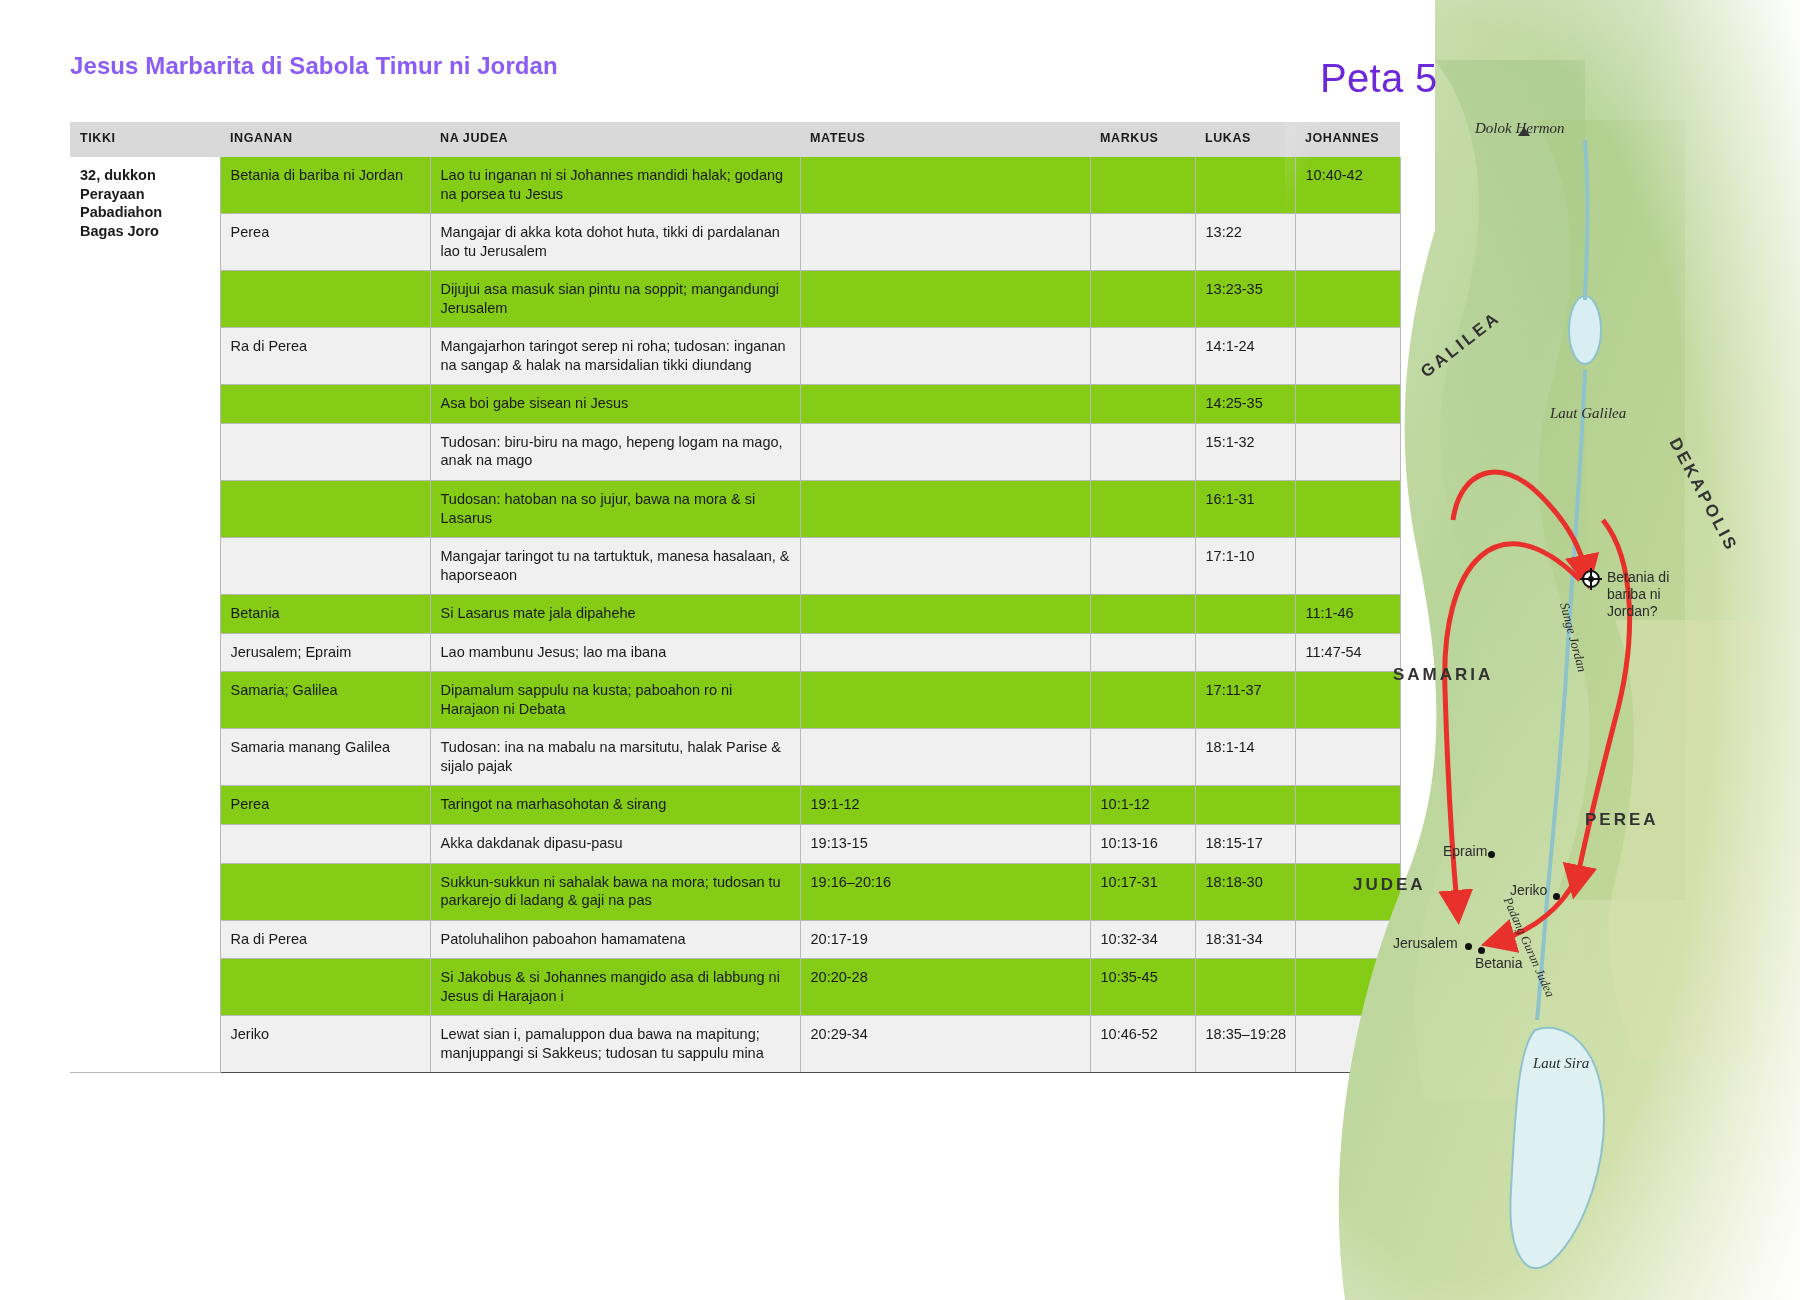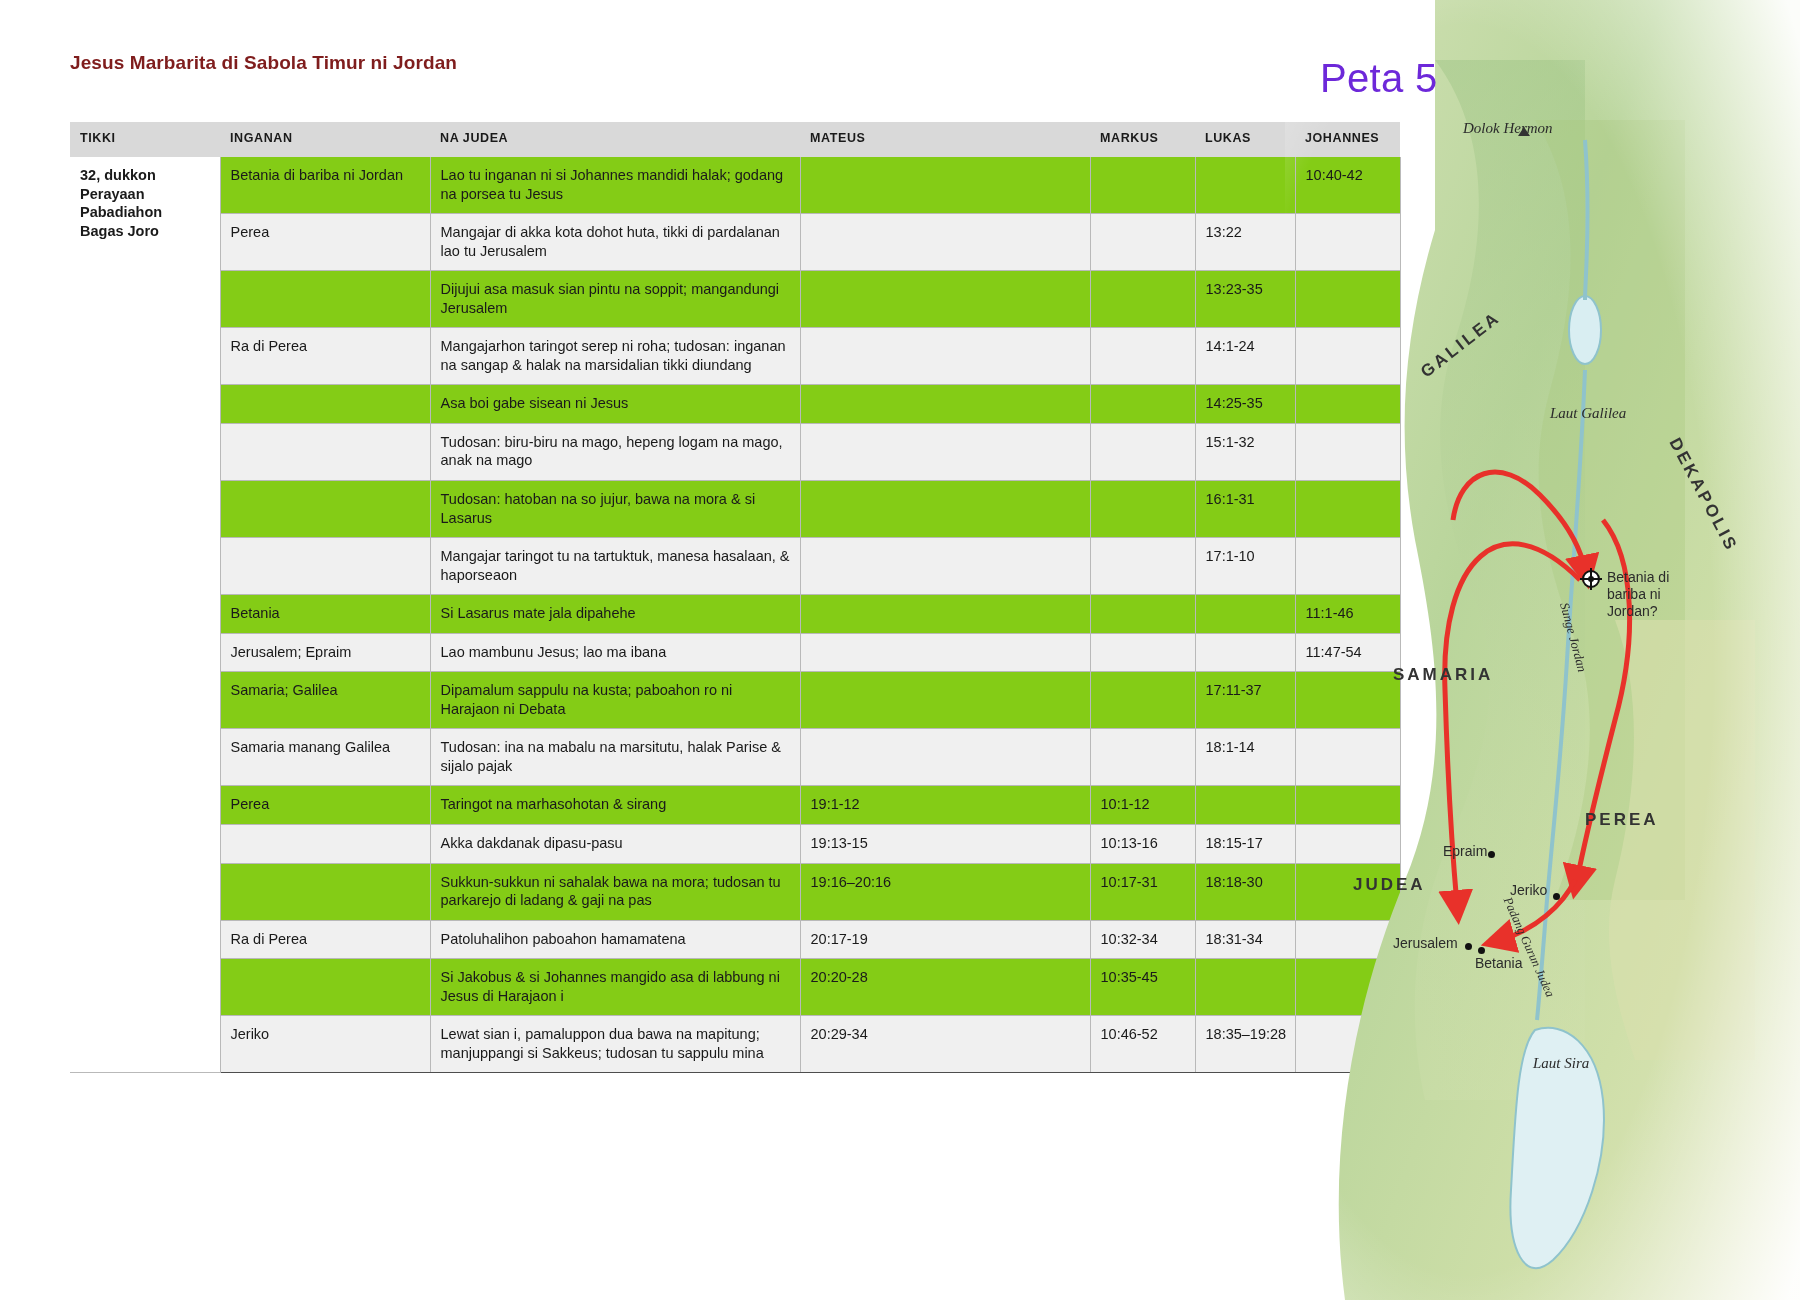--- a/index.html
+++ b/index.html
@@ -18,23 +18,23 @@
   
   #page {
     position: absolute;
     inset: 0;
   }
 
   #title {
     position: absolute;
     left: 70px;
     top: 52px;
-    font-size: 19px;
+    font-size: 24px;
     font-weight: bold;
-    color: #7f1d1d;
+    color: #8b5cf6;
     letter-spacing: 0.1px;
   }
 
   #table-wrap {
     position: absolute;
     left: 70px;
     top: 122px;
     width: 1200px;
   }
 
@@ -398,21 +398,21 @@
     <div class="map-label sea" style="left:265px; top:405px;">
       <span>Laut Galilea</span>
     </div>
     <div class="map-label sea" style="left:248px; top:1055px;">
       <span>Laut Sira</span>
     </div>
     <div class="map-label sea" style="left:252px; top:630px; transform:rotate(75deg); font-size:13px;">Sunge Jordan</div>
     <div class="map-label sea" style="left:190px; top:940px; transform:rotate(66deg); font-size:12.5px;">Padang Gurun Judea</div>
 
     
-    <div class="map-label city" style="left:150px; top:120px; font-style:italic; font-family:'Liberation Serif',serif; font-size:15px;padding-left:28px;">Dolok Hermon</div>
+    <div class="map-label city" style="left:162px; top:120px; font-style:italic; font-family:'Liberation Serif',serif; font-size:15px;padding-left:28px;">Dolok Hermon</div>
     <div class="mtn" style="left:233px; top:127px;"></div>
 
     
     <div class="map-label city" style="left:322px; top:569px; line-height:1.22; white-space:normal; width:100px;">Betania di bariba ni Jordan?</div>
 
     
     <div class="map-label city" style="left:158px; top:843px;">Epraim</div>
     <div class="dot" style="left:203px; top:851px;"></div>
 
     

